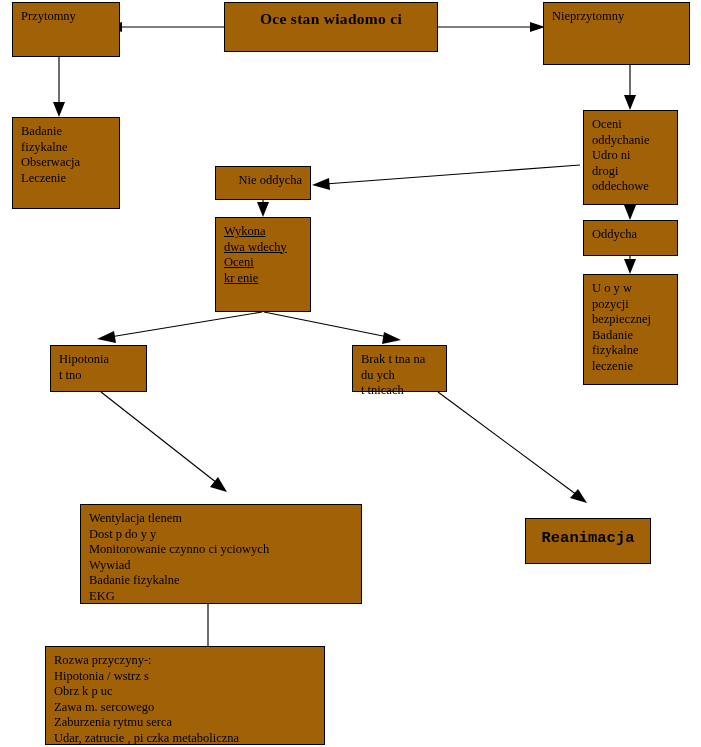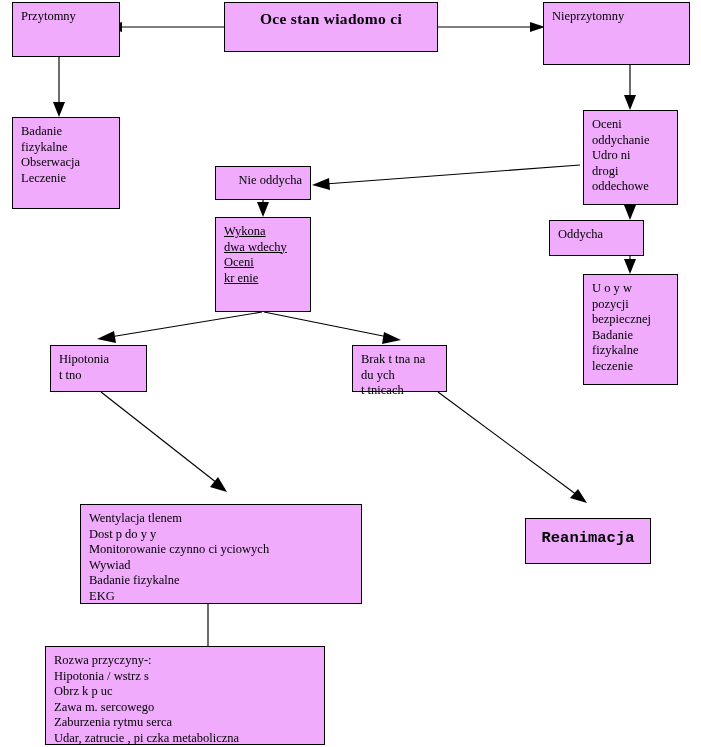--- a/index.html
+++ b/index.html
@@ -12,21 +12,21 @@
     width: 701px;
     height: 747px;
     background: #ffffff;
     font-family: "Liberation Serif", "DejaVu Serif", serif;
     overflow: hidden;
   }
   .node {
     position: absolute;
     box-sizing: border-box;
     border: 1px solid #000000;
-    background: #f0abfc;
+    background: #a16207;
     color: #000000;
     font-size: 12.5px;
     line-height: 15.5px;
     white-space: pre-line;
     padding: 6px 8px 4px 8px;
   }
   .node.center {
     text-align: center;
     padding-left: 2px;
     padding-right: 2px;
@@ -113,21 +113,21 @@
 Leczenie</div>
 
   <div class="node" style="left:543px; top:2px; width:147px; height:63px;">Nieprzytomny</div>
 
   <div class="node" style="left:583px; top:110px; width:95px; height:95px;">Oceni
 oddychanie
 Udro ni
 drogi
 oddechowe</div>
 
-  <div class="node" style="left:549px; top:220px; width:95px; height:36px;">Oddycha</div>
+  <div class="node" style="left:583px; top:220px; width:95px; height:36px;">Oddycha</div>
 
   <div class="node" style="left:583px; top:274px; width:95px; height:111px;">U o  y  w
 pozycji
 bezpiecznej
 Badanie
 fizykalne
 leczenie</div>
 
   <div class="node" style="left:215px; top:166px; width:96px; height:34px;text-align:right;">Nie oddycha</div>
 

